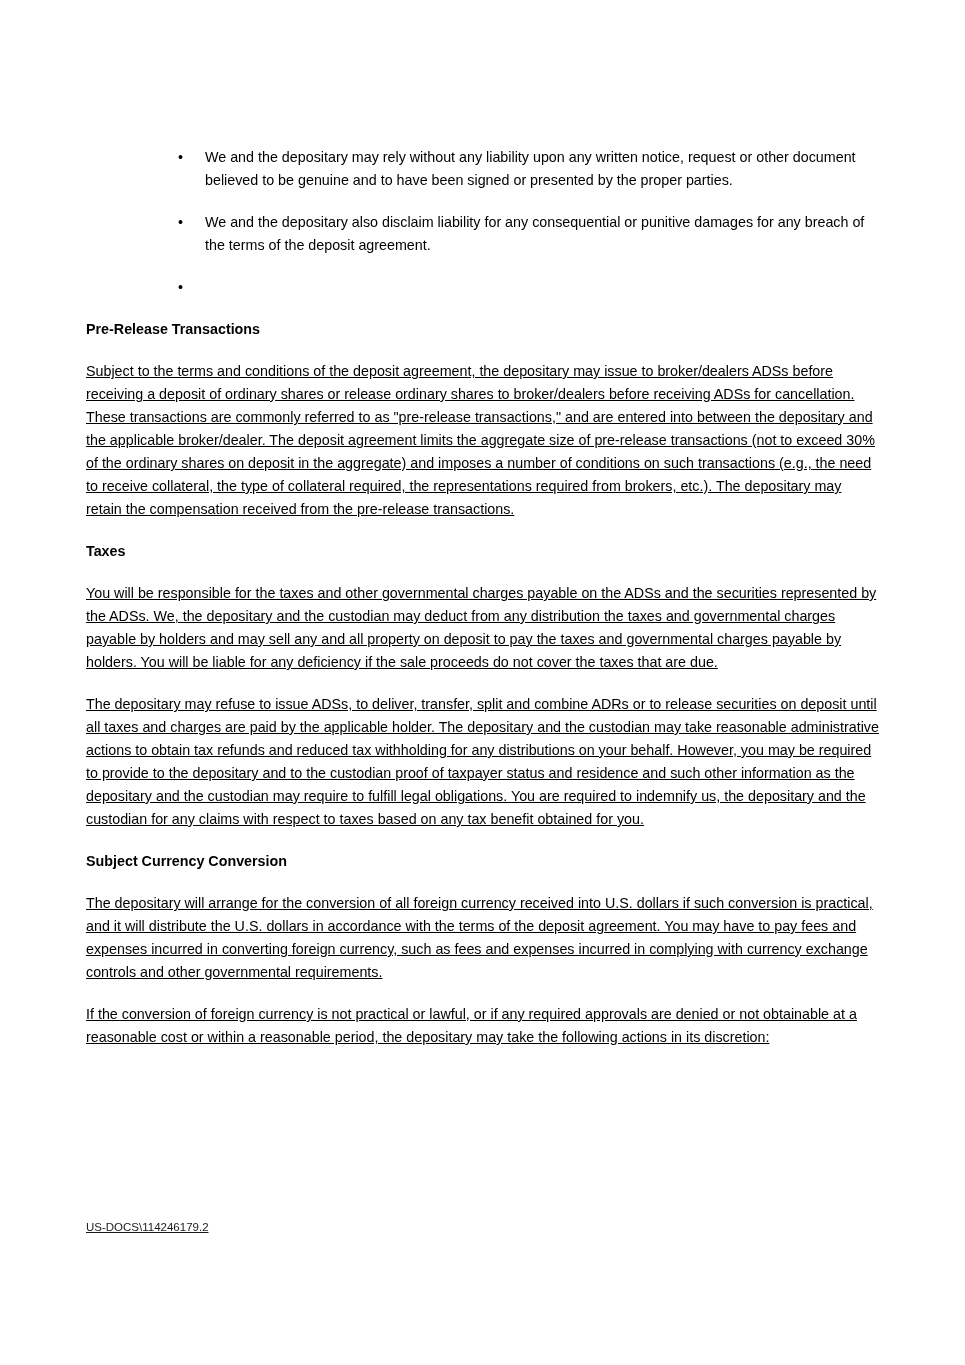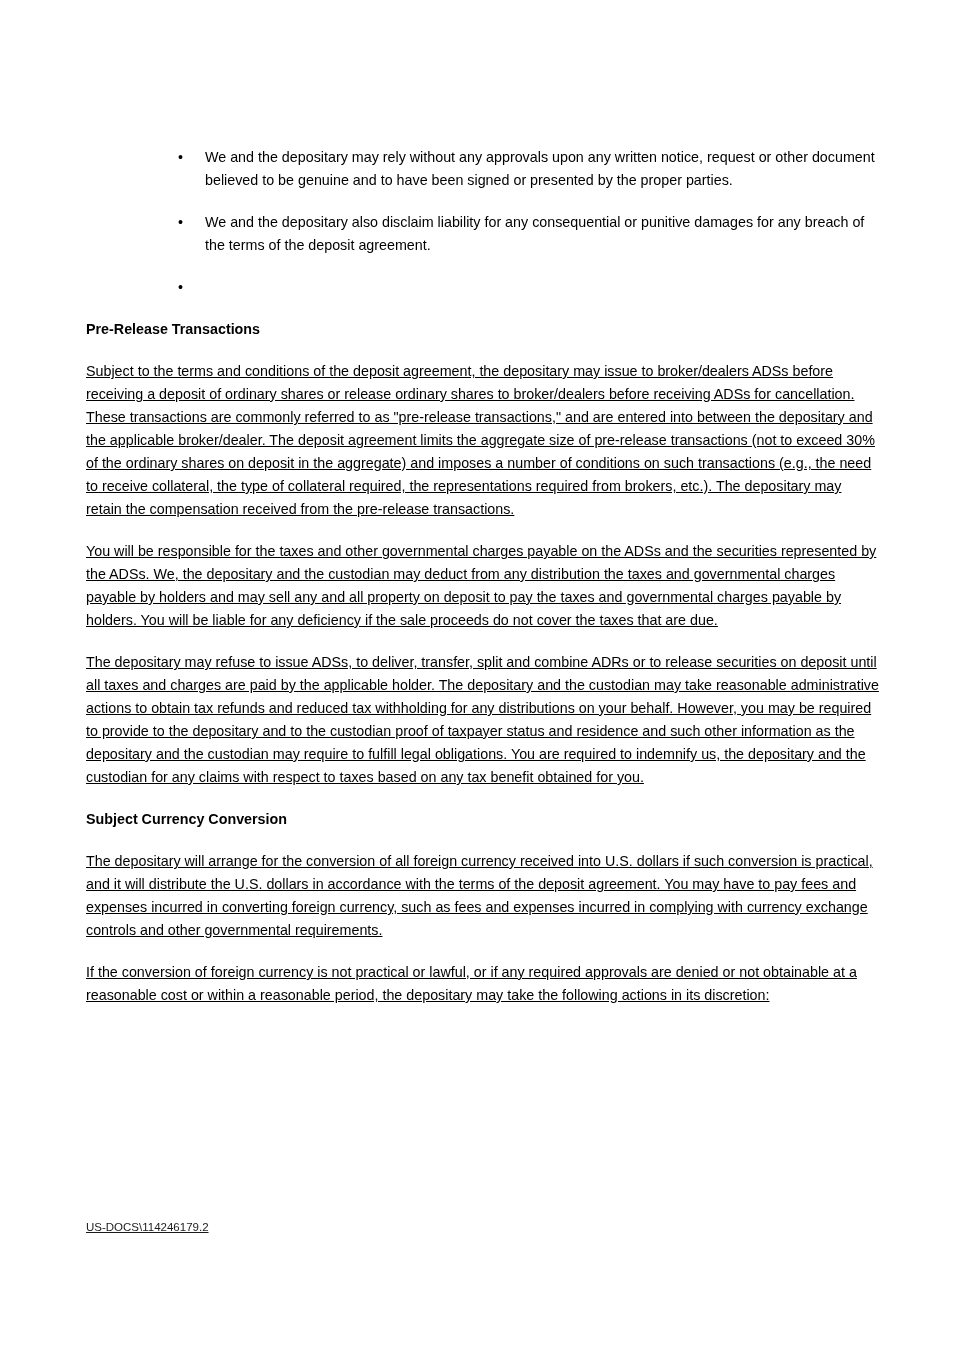--- a/index.html
+++ b/index.html
@@ -60,37 +60,38 @@
 </style>
 </head>
 <body>
 
 <div class="page">
   <div class="content">
 
     <div>
       <div class="bullet-item">
         <span class="bullet-marker">•</span>
-        <span class="bullet-text">We and the depositary may rely without any approvals upon any written notice, request or other document believed to be genuine and to have been signed or presented by the proper parties.</span>
+        <span class="bullet-text">We and the depositary may rely without any liability upon any written notice, request or other document believed to be genuine and to have been signed or presented by the proper parties.</span>
       </div>
       <div class="bullet-item">
         <span class="bullet-marker">•</span>
         <span class="bullet-text">We and the depositary also disclaim liability for any consequential or punitive damages for any breach of the terms of the deposit agreement.</span>
       </div>
       <div class="bullet-item">
         <span class="bullet-marker">•</span>
       </div>
     </div>
 
     <div>
       <h3 class="section-heading">Pre-Release Transactions</h3>
       <p class="body-paragraph">Subject to the terms and conditions of the deposit agreement, the depositary may issue to broker/dealers ADSs before receiving a deposit of ordinary shares or release ordinary shares to broker/dealers before receiving ADSs for cancellation. These transactions are commonly referred to as "pre-release transactions," and are entered into between the depositary and the applicable broker/dealer. The deposit agreement limits the aggregate size of pre-release transactions (not to exceed 30% of the ordinary shares on deposit in the aggregate) and imposes a number of conditions on such transactions (e.g., the need to receive collateral, the type of collateral required, the representations required from brokers, etc.). The depositary may retain the compensation received from the pre-release transactions.</p>
     </div>
 
     <div>
+      <h3 class="section-heading">Taxes</h3>
       <p class="body-paragraph">You will be responsible for the taxes and other governmental charges payable on the ADSs and the securities represented by the ADSs. We, the depositary and the custodian may deduct from any distribution the taxes and governmental charges payable by holders and may sell any and all property on deposit to pay the taxes and governmental charges payable by holders. You will be liable for any deficiency if the sale proceeds do not cover the taxes that are due.</p>
       <p class="body-paragraph">The depositary may refuse to issue ADSs, to deliver, transfer, split and combine ADRs or to release securities on deposit until all taxes and charges are paid by the applicable holder. The depositary and the custodian may take reasonable administrative actions to obtain tax refunds and reduced tax withholding for any distributions on your behalf. However, you may be required to provide to the depositary and to the custodian proof of taxpayer status and residence and such other information as the depositary and the custodian may require to fulfill legal obligations. You are required to indemnify us, the depositary and the custodian for any claims with respect to taxes based on any tax benefit obtained for you.</p>
     </div>
 
     <div>
       <h3 class="section-heading">Subject Currency Conversion</h3>
       <p class="body-paragraph">The depositary will arrange for the conversion of all foreign currency received into U.S. dollars if such conversion is practical, and it will distribute the U.S. dollars in accordance with the terms of the deposit agreement. You may have to pay fees and expenses incurred in converting foreign currency, such as fees and expenses incurred in complying with currency exchange controls and other governmental requirements.</p>
       <p class="body-paragraph">If the conversion of foreign currency is not practical or lawful, or if any required approvals are denied or not obtainable at a reasonable cost or within a reasonable period, the depositary may take the following actions in its discretion:</p>
     </div>
 

